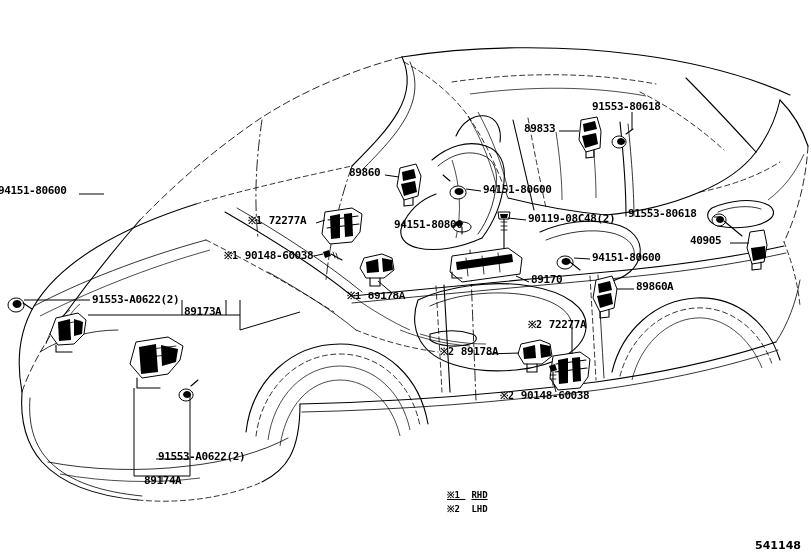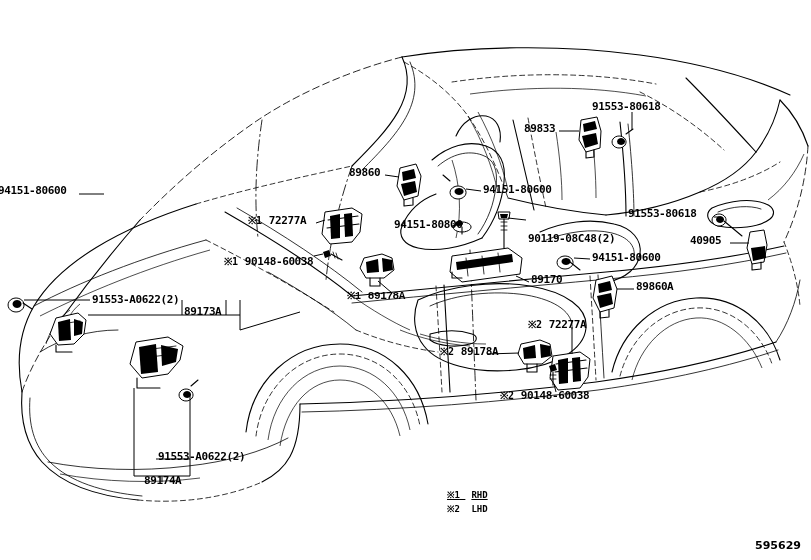--- a/index.html
+++ b/index.html
@@ -388,42 +388,42 @@
   </div>
 
   <div class="lbl" style="left:483px;top:184px;">
     <span>94151-80600</span>
   </div>
 
   <div class="lbl" style="left:-2px;top:185px;">
     <span>94151-80600</span>
   </div>
 
-  <div class="lbl" style="left:528px;top:213px;margin-top:20px;">
+  <div class="lbl" style="left:528px;top:213px;">
     <span>90119-08C48(2)</span>
   </div>
 
   <div class="lbl" style="left:628px;top:208px;">
     <span>91553-80618</span>
   </div>
 
   <div class="lbl" style="left:248px;top:215px;">
     <span class="mark">※1</span>
     <span>72277A</span>
   </div>
 
   <div class="lbl" style="left:394px;top:219px;">
     <span>94151-80800</span>
   </div>
 
   <div class="lbl" style="left:690px;top:235px;">
     <span>40905</span>
   </div>
 
-  <div class="lbl" style="left:224px;top:256px;text-align:right;">
+  <div class="lbl" style="left:224px;top:250px;text-align:right;">
     <span class="mark">※1</span>
     <span>90148-60038</span>
   </div>
 
   <div class="lbl" style="left:592px;top:252px;">
     <span>94151-80600</span>
   </div>
 
   <div class="lbl" style="left:531px;top:274px;">
     <span>89170</span>
@@ -473,15 +473,15 @@
     <div class="note" style="left:447px;top:488px;text-decoration:underline;">
       <span class="mk">※1</span>
       <span style="margin-left:6px;">RHD</span>
     </div>
     <div class="note" style="left:447px;top:502px;">
       <span class="mk">※2</span>
       <span style="margin-left:6px;">LHD</span>
     </div>
   </div>
 
-  <div class="idnum">595629</div>
+  <div class="idnum">541148</div>
 
 </div>
 
 </body></html>

